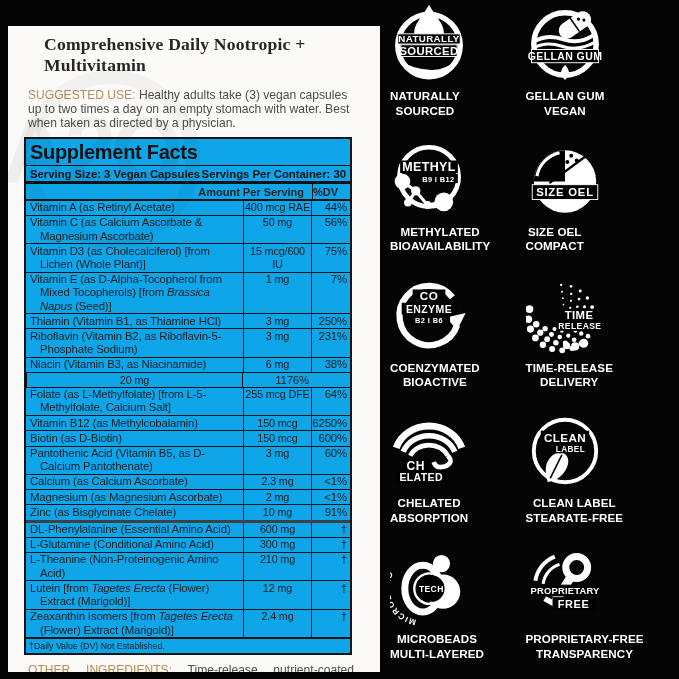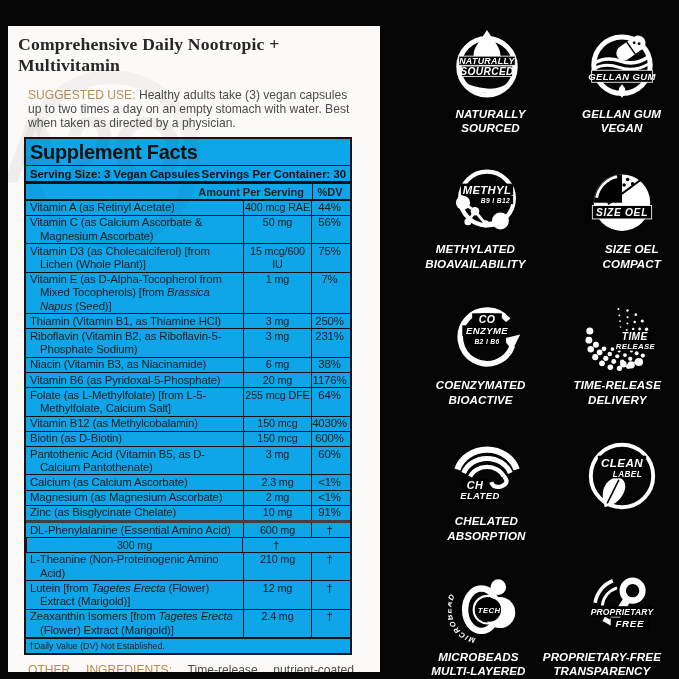--- a/index.html
+++ b/index.html
@@ -4,46 +4,46 @@
 <style>
   html,body{margin:0;padding:0;background:#050505;}
   body{width:679px;height:679px;overflow:hidden;font-family:"Liberation Sans",sans-serif;}
   .stage{position:relative;width:679px;height:679px;background:#050505;}
 
   
   .label{position:absolute;left:8px;top:26px;width:372px;height:646px;background:#fbfaf8;overflow:hidden;}
   .wm{position:absolute;pointer-events:none;}
   .wm-text{left:-6px;top:72px;font-size:92px;font-weight:bold;letter-spacing:-4px;color:rgba(30,30,30,0.055);}
   .wm-ring{left:14px;top:44px;width:150px;height:150px;border:14px solid rgba(30,30,30,0.04);border-radius:50%;}
-  .title{margin:8px 12px 0 10px;font-family:"Liberation Serif",serif;font-size:17.6px;font-weight:600;color:#262626;letter-spacing:0.2px;}
+  .title{margin:8px 12px 0 36px;font-family:"Liberation Serif",serif;font-size:17.6px;font-weight:600;color:#262626;letter-spacing:0.2px;}
   .para{font-size:12.1px;line-height:14.2px;color:#4c4c4c;}
   .su{margin:12px 20px 0 20px;}
   .oi{margin:6px 26px 0 20px;text-align:justify;}
   .su-hd{color:#b3905a;}
   .oi-hd{color:#bd8c49;}
 
   
   .sf-box{margin:6px 0 8px 16px;width:328px;border:2px solid #141414;background:#0ea5e9;box-sizing:border-box;}
   .sf-title{font-size:20px;font-weight:bold;color:#111;padding:2px 4px 1px 4px;border-bottom:1px solid #111;letter-spacing:-0.3px;}
   .sf-serving{display:flex;justify-content:space-between;font-size:11.3px;font-weight:bold;color:#111;padding:2px 4px 1px 4px;border-bottom:3px solid #111;}
   .sf-colhead{display:grid;grid-template-columns:1fr 38px;font-size:11px;font-weight:600;color:#222;border-bottom:2px solid #111;}
   .ch-amt{text-align:right;padding:2px 8px 1px 0;}
-  .ch-dv{text-align:center;border-left:1px solid #111;padding:2px 3px 1px 0;}
+  .ch-dv{text-align:left;border-left:1px solid #111;padding:2px 3px 1px 0;}
   .row{display:grid;grid-template-columns:1fr 69px 38px;border-top:1px solid #111;font-size:11.4px;line-height:13.2px;color:#1d1d1d;letter-spacing:-0.15px;}
   #sf-rows .row:first-child{border-top:0;}
   .row.sec2{border-top:3px solid #404040;}
   .cell-name{padding:0.5px 2px 0.5px 14px;text-indent:-10px;}
   .cell-amt{border-left:1px solid #111;border-right:1px solid #111;text-align:center;font-size:10.8px;padding-top:0.5px;}
-  .cell-dv{text-align:center;padding:0.5px 3px 0 0;}
+  .cell-dv{text-align:right;padding:0.5px 3px 0 0;}
   .it{font-style:italic;}
   .sf-foot{border-top:2px solid #111;font-size:8.8px;color:#222;padding:2px 3px;}
 
   
   .badges{position:absolute;left:380px;top:0;width:299px;height:679px;display:grid;grid-template-columns:1fr 1fr;grid-auto-rows:135.8px;padding:0 18px 0 10px;box-sizing:border-box;}
-  .badge-cell{display:flex;flex-direction:column;align-items:flex-end;padding-top:30px;font-style:italic;}
+  .badge-cell{display:flex;flex-direction:column;align-items:flex-start;padding-top:5px;}
   .badge-cell svg{width:78px;height:78px;display:block;}
   .caption{margin-top:6px;text-align:center;font-size:11.6px;font-weight:bold;color:#fff;line-height:14.6px;letter-spacing:0.1px;}
 </style>
 </head>
 <body>
 
 <div class="stage">
   <div class="label">
     <div class="wm wm-ring"></div>
     <div class="wm wm-text">A2O</div>
@@ -92,33 +92,32 @@
             <div class="cell-name"><span>Riboflavin (Vitamin B2, as Riboflavin-5-Phosphate Sodium)</span></div>
             <div class="cell-amt">3 mg</div>
             <div class="cell-dv">231%</div>
           </div>
           <div class="row">
             <div class="cell-name"><span>Niacin (Vitamin B3, as Niacinamide)</span></div>
             <div class="cell-amt">6 mg</div>
             <div class="cell-dv">38%</div>
           </div>
           <div class="row">
-            <div class="cell-name"><span>Vitamin B6 (as Pyridoxal-5-Phosphate)</span></div>
             <div class="cell-amt">20 mg</div>
             <div class="cell-dv">1176%</div>
           </div>
           <div class="row">
             <div class="cell-name"><span>Folate (as L-Methylfolate) [from L-5-Methylfolate, Calcium Salt]</span></div>
             <div class="cell-amt">255 mcg DFE</div>
             <div class="cell-dv">64%</div>
           </div>
           <div class="row">
             <div class="cell-name"><span>Vitamin B12 (as Methylcobalamin)</span></div>
             <div class="cell-amt">150 mcg</div>
-            <div class="cell-dv">4030%</div>
+            <div class="cell-dv">6250%</div>
           </div>
           <div class="row">
             <div class="cell-name"><span>Biotin (as D-Biotin)</span></div>
             <div class="cell-amt">150 mcg</div>
             <div class="cell-dv">600%</div>
           </div>
           <div class="row">
             <div class="cell-name"><span>Pantothenic Acid (Vitamin B5, as D-Calcium Pantothenate)</span></div>
             <div class="cell-amt">3 mg</div>
             <div class="cell-dv">60%</div>
@@ -137,20 +136,21 @@
             <div class="cell-name"><span>Zinc (as Bisglycinate Chelate)</span></div>
             <div class="cell-amt">10 mg</div>
             <div class="cell-dv">91%</div>
           </div>
           <div class="row sec2">
             <div class="cell-name"><span>DL-Phenylalanine (Essential Amino Acid)</span></div>
             <div class="cell-amt">600 mg</div>
             <div class="cell-dv">†</div>
           </div>
           <div class="row">
+            <div class="cell-name"><span>L-Glutamine (Conditional Amino Acid)</span></div>
             <div class="cell-amt">300 mg</div>
             <div class="cell-dv">†</div>
           </div>
           <div class="row">
             <div class="cell-name"><span>L-Theanine (Non-Proteinogenic Amino Acid)</span></div>
             <div class="cell-amt">210 mg</div>
             <div class="cell-dv">†</div>
           </div>
           <div class="row">
             <div class="cell-name"><span>Lutein [from </span><span class="it">Tagetes Erecta</span><span> (Flower) Extract (Marigold)]</span></div>
@@ -341,20 +341,24 @@
       <div class="badge-cell">
         <svg viewBox="0 0 100 100" xmlns="http://www.w3.org/2000/svg">
           <circle cx="50" cy="50" r="40" stroke="#fff" stroke-width="5" fill="none"></circle>
      <path d="M28 90 Q18 60 44 50 Q60 57 51 74 Q45 86 28 90 Z" fill="#fff"></path>
      <path d="M31 85 Q39 69 46 55" stroke="#000" stroke-width="2" fill="none"></path>
      <rect x="19" y="24" width="62" height="16" fill="#000"></rect>
           <text x="50" y="38" font-size="15" font-weight="bold" font-family="Liberation Sans, sans-serif" fill="#fff" text-anchor="middle" letter-spacing="0.5">CLEAN</text>
           <rect x="33" y="41" width="48" height="12" fill="#000"></rect>
           <text x="57" y="51" font-size="10.5" font-weight="bold" font-family="Liberation Sans, sans-serif" fill="#fff" text-anchor="middle" letter-spacing="0.5">LABEL</text>
         </svg>
+        <div class="caption">
+          <div>CLEAN LABEL</div>
+          <div>STEARATE-FREE</div>
+        </div>
       </div>
       <div class="badge-cell">
         <svg viewBox="0 0 100 100" xmlns="http://www.w3.org/2000/svg">
           <defs>
             <path id="mtA" d="M34 92 A41 41 0 0 1 24 14" fill="none"></path>
           </defs>
      <ellipse cx="42" cy="52" rx="23" ry="30" stroke="#fff" stroke-width="9" fill="none"></ellipse>
      <circle cx="68" cy="56" r="22" fill="#fff"></circle>
           <circle cx="66" cy="20" r="11" fill="#fff"></circle>
      <circle cx="53" cy="52" r="17" fill="#000"></circle>

